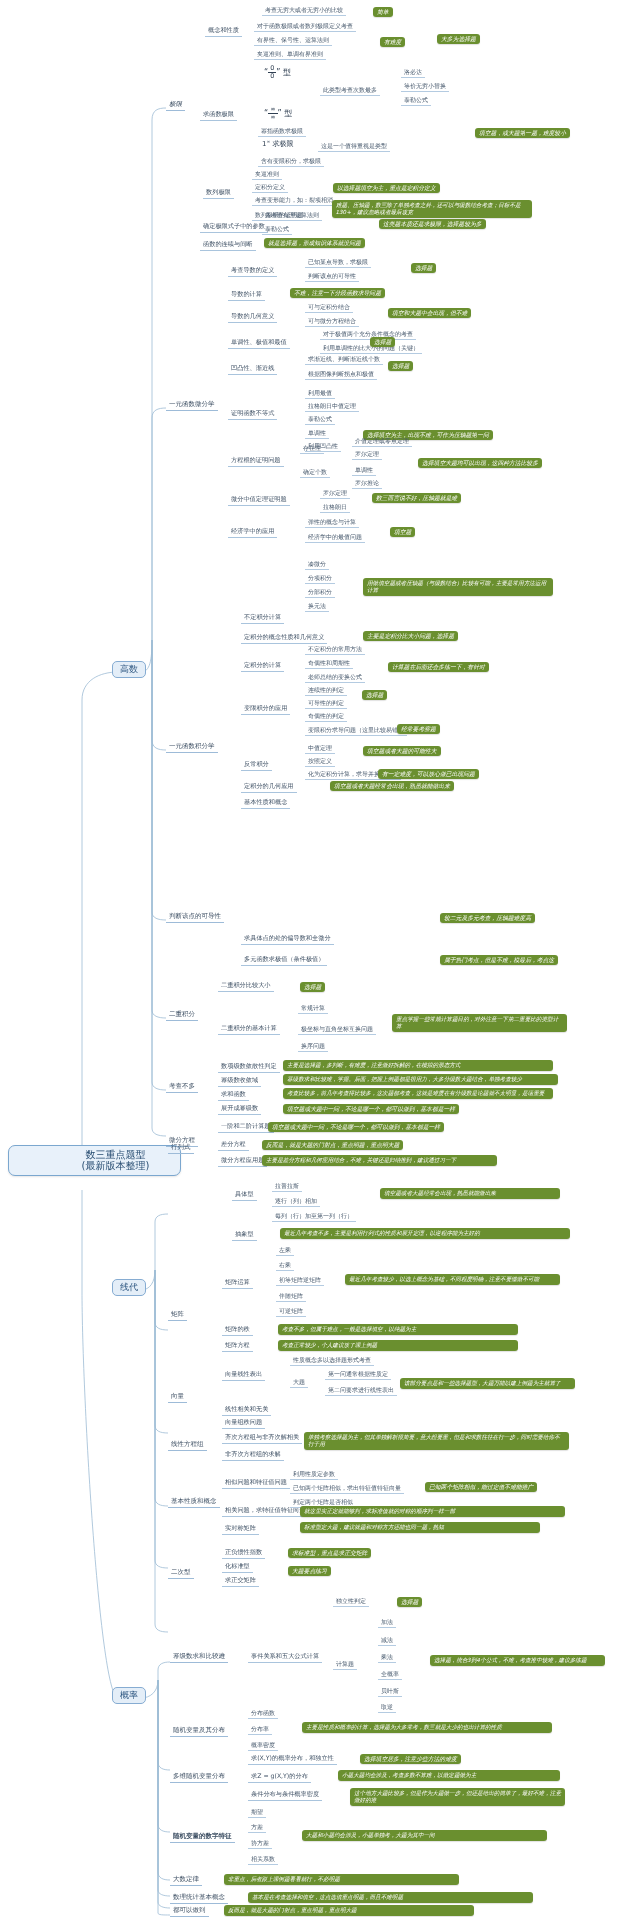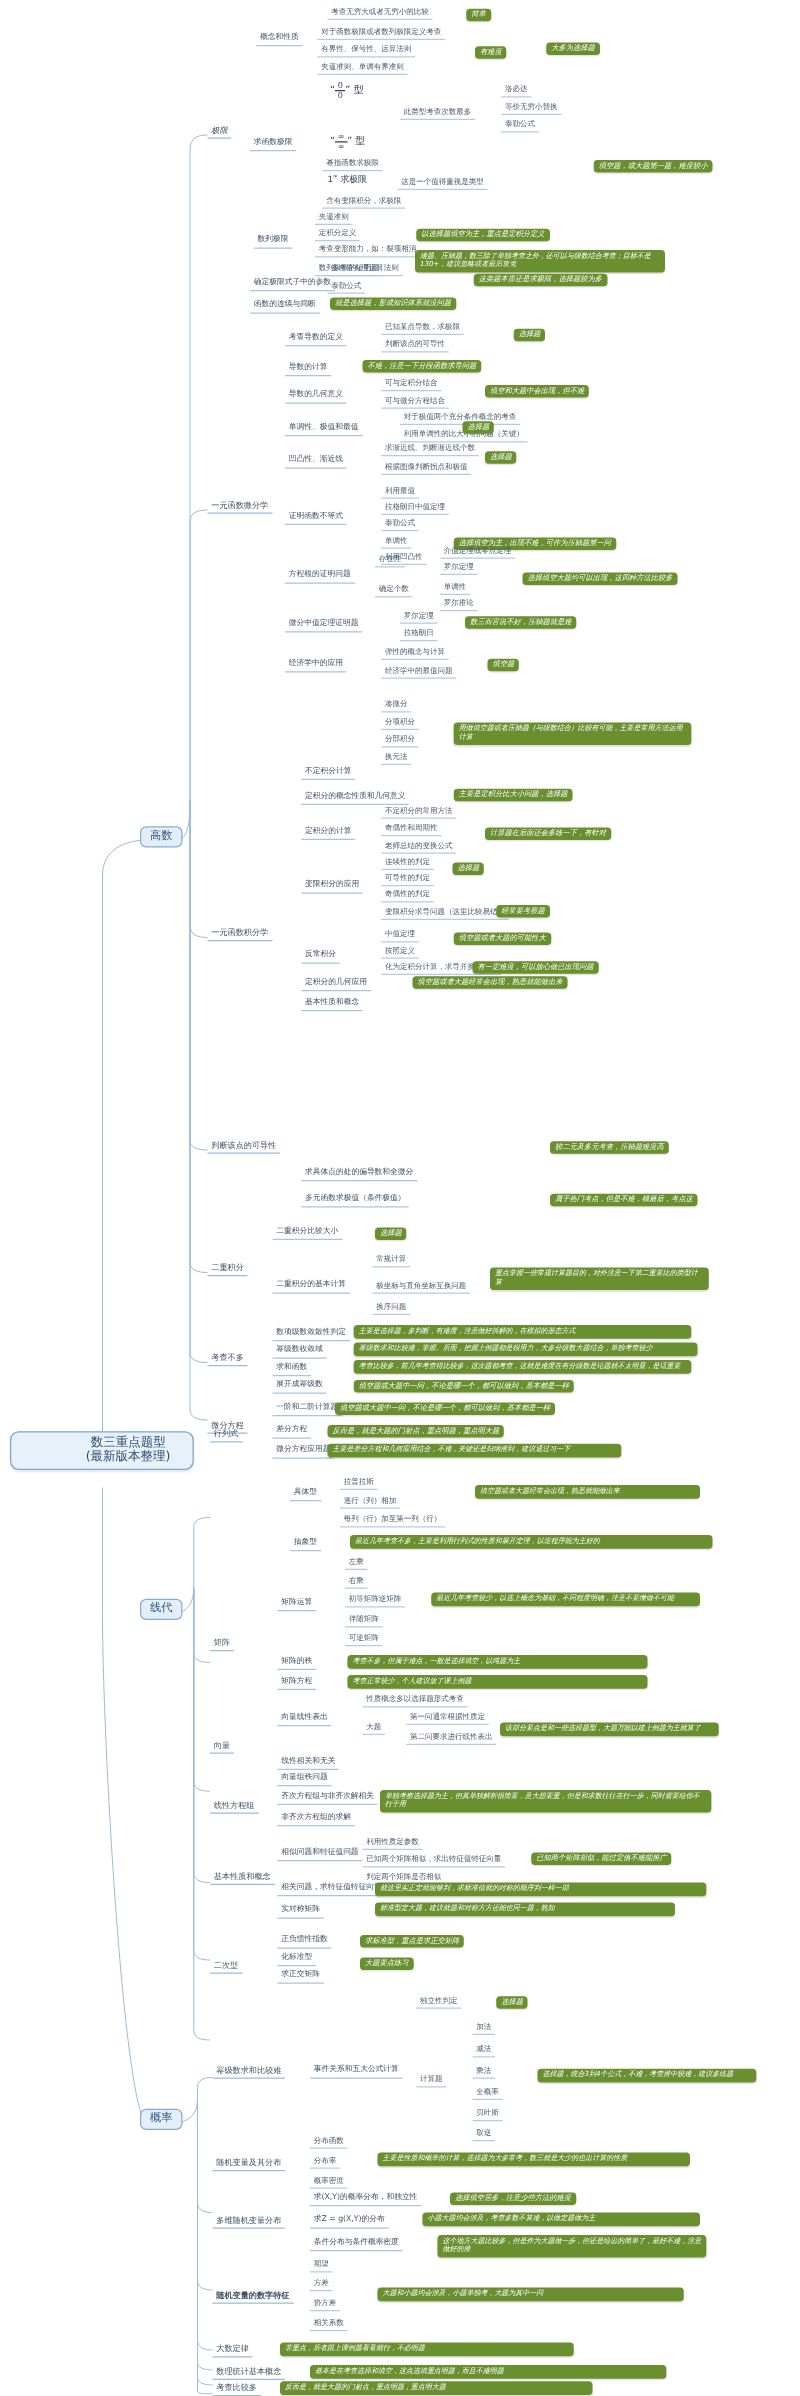--- a/index.html
+++ b/index.html
@@ -84,21 +84,21 @@
       <path d="M141,1698 C150,1698 158,1692 158,1680 L158,1670 C158,1664 163,1662 170,1662"></path>
       <path d="M158,1680 L158,1762 C158,1768 163,1770 170,1770"></path>
       <path d="M158,1680 L158,1824 C158,1830 163,1832 170,1832"></path>
       <path d="M158,1680 L158,1872 C158,1878 163,1880 170,1880"></path>
       <path d="M158,1680 L158,1890 C158,1894 163,1896 170,1896"></path>
       <path d="M158,1680 L158,1902 C158,1906 163,1908 170,1908"></path>
       <path d="M158,1680 L158,1913 C158,1915 163,1915 170,1915"></path>
     </g>
   </svg>
 
-  <div class="node n-root" style="left:8px; top:1145px; width:147px;padding-left:48px;">
+  <div class="node n-root" style="left:8px; top:1145px; width:173px;padding-left:48px;">
     <span>数三重点题型</span>
     <span class="l2">(最新版本整理)</span>
   </div>
 
   <div class="node n-l1" style="left:112px; top:661px;">
     <span>高数</span>
   </div>
   <div class="node n-l1" style="left:112px; top:1279px;">
     <span>线代</span>
   </div>
@@ -581,17 +581,17 @@
     <span>大数定律</span></div>
   <div class="node n-tag big" style="left:224px; top:1874px; width:235px;">
     <span>非重点，后者跟上课例题看看就行，不必明题</span></div>
 
   <div class="node n-l2" style="left:170px; top:1893px;">
     <span>数理统计基本概念</span></div>
   <div class="node n-tag big" style="left:248px; top:1892px; width:285px;">
     <span>基本是在考查选择和填空，这点选填重点明题，而且不难明题</span></div>
 
   <div class="node n-l2" style="left:170px; top:1906px;">
-    <span>考查比较多</span></div>
+    <span>都可以做到</span></div>
   <div class="node n-tag big" style="left:224px; top:1905px; width:250px;">
     <span>反而是，就是大题的门射点，重点明题，重点明大题</span></div>
 
 </div>
 
 </body></html>

